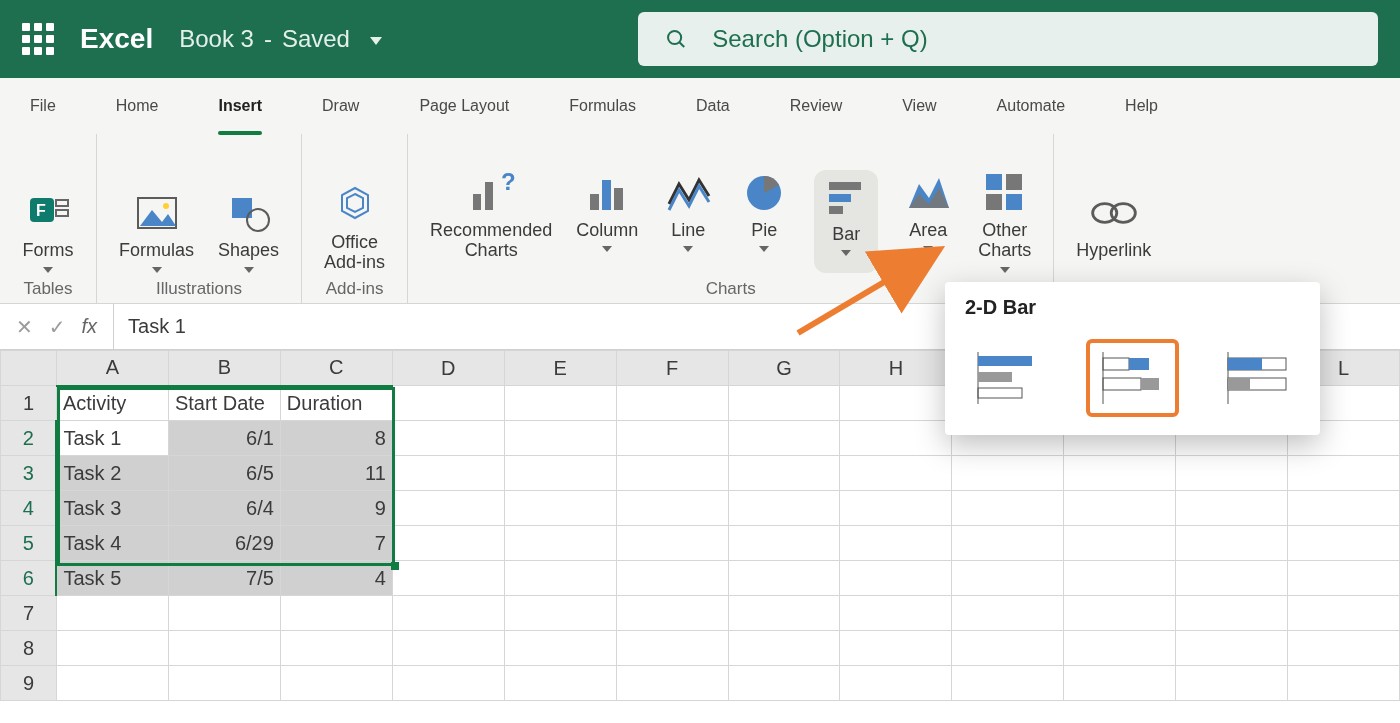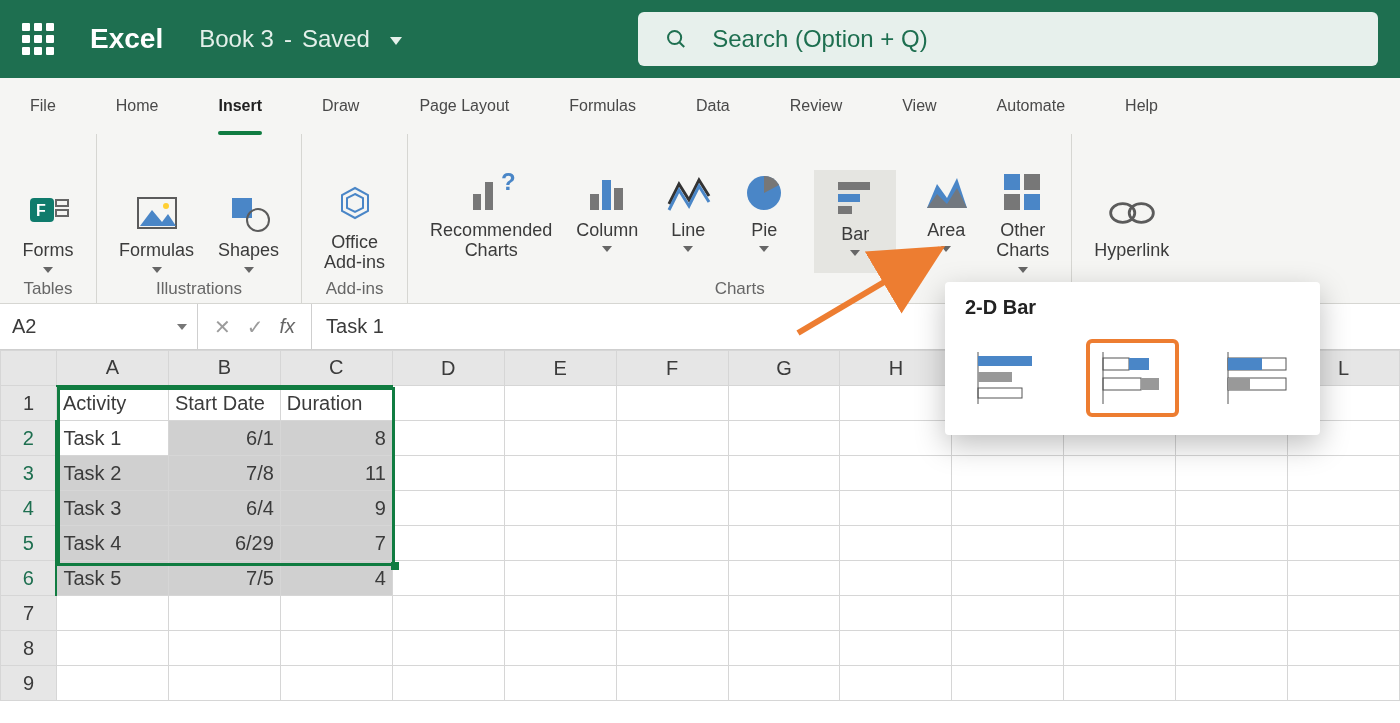--- a/index.html
+++ b/index.html
@@ -11,21 +11,21 @@
     --row-header-bg:#e6e6e6;
     --select-border:#107c41;
     --select-fill:#d0d0d0;
     --text:#3b3b3b;
     --blue:#4a86c7;
     --orange:#ed7d31;
   }
   *{box-sizing:border-box;}
   body{margin:0;font-family:"Segoe UI","Helvetica Neue",Arial,sans-serif;background:#fff;color:var(--text);width:1400px;height:723px;overflow:hidden;}
   
-  .titlebar{display:flex;align-items:center;height:78px;background:var(--excel-green);color:#fff;padding:0 22px;gap:36px;}
+  .titlebar{display:flex;align-items:center;height:78px;background:var(--excel-green);color:#fff;padding:0 22px;gap:26px;}
   .apps-launcher{display:grid;grid-template-columns:repeat(3,8px);grid-auto-rows:8px;gap:4px;}
   .apps-launcher span{background:#fff;border-radius:1px;}
   .app-name{font-size:28px;font-weight:700;}
   .doc-title{display:flex;align-items:center;gap:10px;font-size:24px;color:#e4f0ea;}
   .chevron{display:inline-block;width:0;height:0;border-left:6px solid transparent;border-right:6px solid transparent;border-top:8px solid #e4f0ea;margin-left:10px;position:relative;top:2px;}
   .search{margin-left:auto;flex:1;max-width:740px;height:54px;background:#e7f0ec;border-radius:6px;display:flex;align-items:center;padding:0 26px;gap:22px;}
   .search svg{color:#1e6f50;}
   .search input{border:0;background:transparent;outline:none;font-size:24px;color:#1e6f50;width:100%;}
   .search input::placeholder{color:#1e6f50;}
   
@@ -35,21 +35,21 @@
   .tab.active::after{content:"";position:absolute;left:30px;right:30px;bottom:-1px;height:4px;background:#107c41;border-radius:2px;}
   
   .ribbon{display:flex;background:var(--ribbon-bg);height:170px;border-bottom:1px solid var(--ribbon-border);}
   .group{display:flex;flex-direction:column;align-items:center;justify-content:flex-end;gap:6px;border-right:1px solid var(--ribbon-border);padding:10px 22px 4px;}
   .group-row{display:flex;gap:24px;}
   .group-label{font-size:17px;color:#666;}
   .rbtn{display:flex;flex-direction:column;align-items:center;gap:4px;font-size:18px;line-height:1.15;color:#3b3b3b;}
   .rbtn .ico{width:52px;height:46px;display:flex;align-items:center;justify-content:center;}
   .rbtn .cap{white-space:nowrap;text-align:center;}
   .rbtn .dd{display:block;width:0;height:0;border-left:5px solid transparent;border-right:5px solid transparent;border-top:6px solid #666;margin-top:2px;}
-  .rbtn.hover{background:#e5e5e1;border-radius:0;padding:4px 15px;}
+  .rbtn.hover{background:#e5e5e1;border-radius:12px;padding:4px 6px;}
   
   .fbar{display:flex;align-items:center;height:46px;border-bottom:1px solid #cfcfcf;background:#fff;}
   .namebox{width:198px;height:100%;display:flex;align-items:center;padding:0 12px;font-size:20px;border-right:1px solid #cfcfcf;position:relative;}
   .namebox .dd{position:absolute;right:10px;width:0;height:0;border-left:5px solid transparent;border-right:5px solid transparent;border-top:6px solid #777;}
   .fx-ctrls{display:flex;align-items:center;gap:16px;padding:0 16px;color:#9c9c9c;font-size:20px;border-right:1px solid #cfcfcf;height:100%;}
   .fx-label{font-style:italic;color:#666;}
   .fx-val{padding:0 14px;font-size:20px;}
   
   .grid{position:relative;}
   table.sheet{border-collapse:collapse;table-layout:fixed;}
@@ -274,24 +274,20 @@
         </span>
         <span class="cap">Hyperlink</span>
         <span style="height:8px;"></span>
       </div>
     </div>
     <div class="group-label" style="align-self:flex-end;padding-right:6px;">ks</div>
   </div>
 </div>
 
 <div class="fbar">
-  <div class="namebox">
-    <span>A2</span>
-    <span class="dd"></span>
-  </div>
   <div class="fx-ctrls">
     <span>✕</span>
     <span>✓</span>
     <span class="fx-label">fx</span>
   </div>
   <div class="fx-val">Task 1</div>
 </div>
 
 <div class="grid">
   <table class="sheet">
@@ -339,21 +335,21 @@
           <td style="background:#fff"></td>
           <td style="background:#fff"></td>
           <td style="background:#fff"></td>
           <td style="background:#fff"></td>
           <td style="background:#fff"></td>
           <td style="background:#fff"></td>
       </tr>
       <tr class="sel-range">
         <th class="sel-row">3</th>
         <td class="l">Task 2</td>
-        <td class="r">7/8</td>
+        <td class="r">6/5</td>
         <td class="r">11</td>
         <td style="background:#fff"></td>
           <td style="background:#fff"></td>
           <td style="background:#fff"></td>
           <td style="background:#fff"></td>
           <td style="background:#fff"></td>
           <td style="background:#fff"></td>
           <td style="background:#fff"></td>
           <td style="background:#fff"></td>
           <td style="background:#fff"></td>

